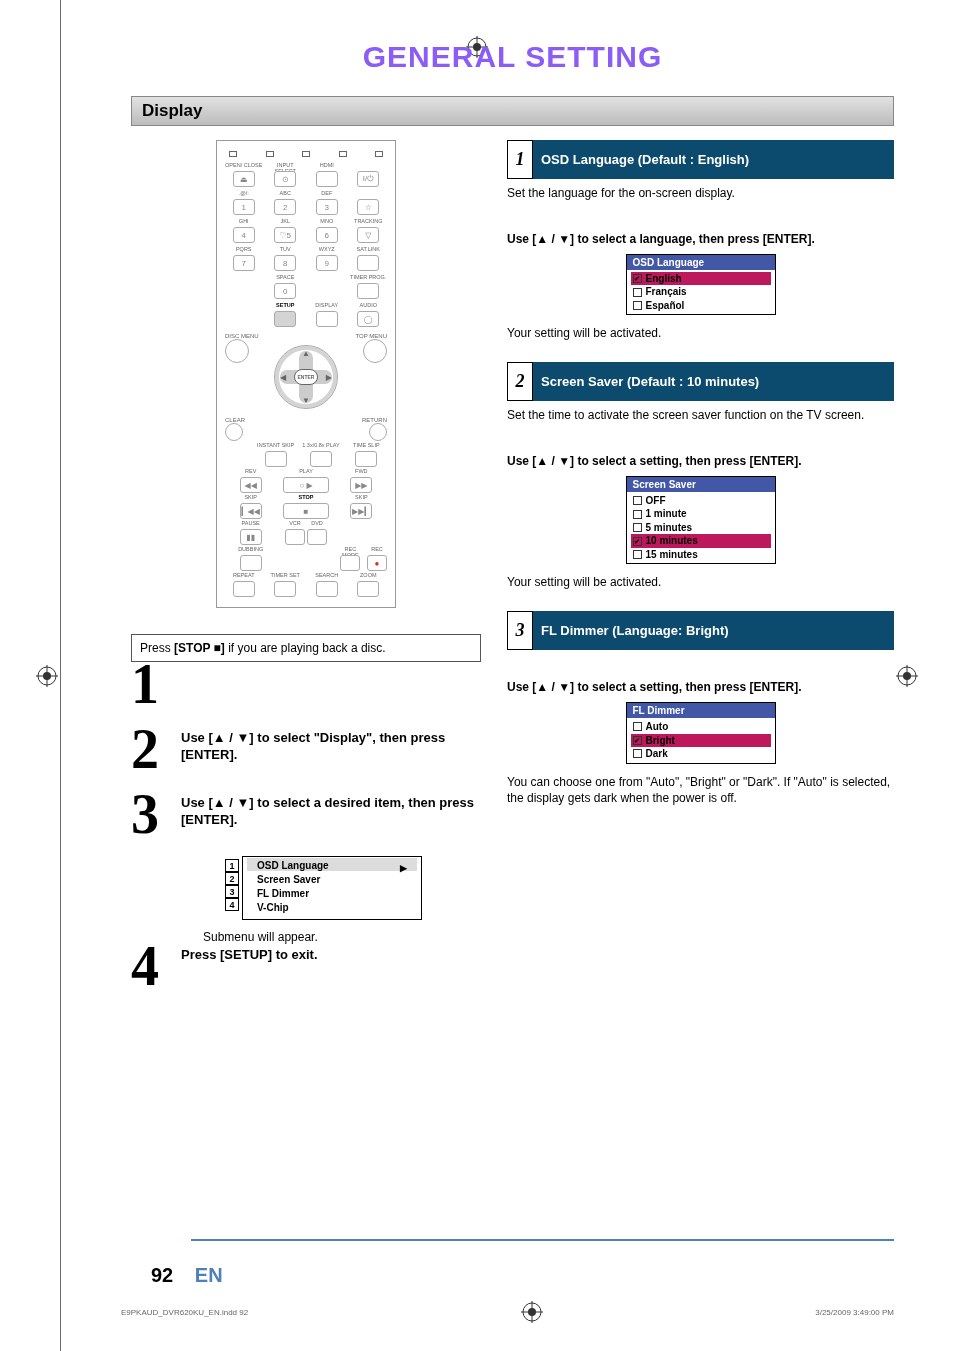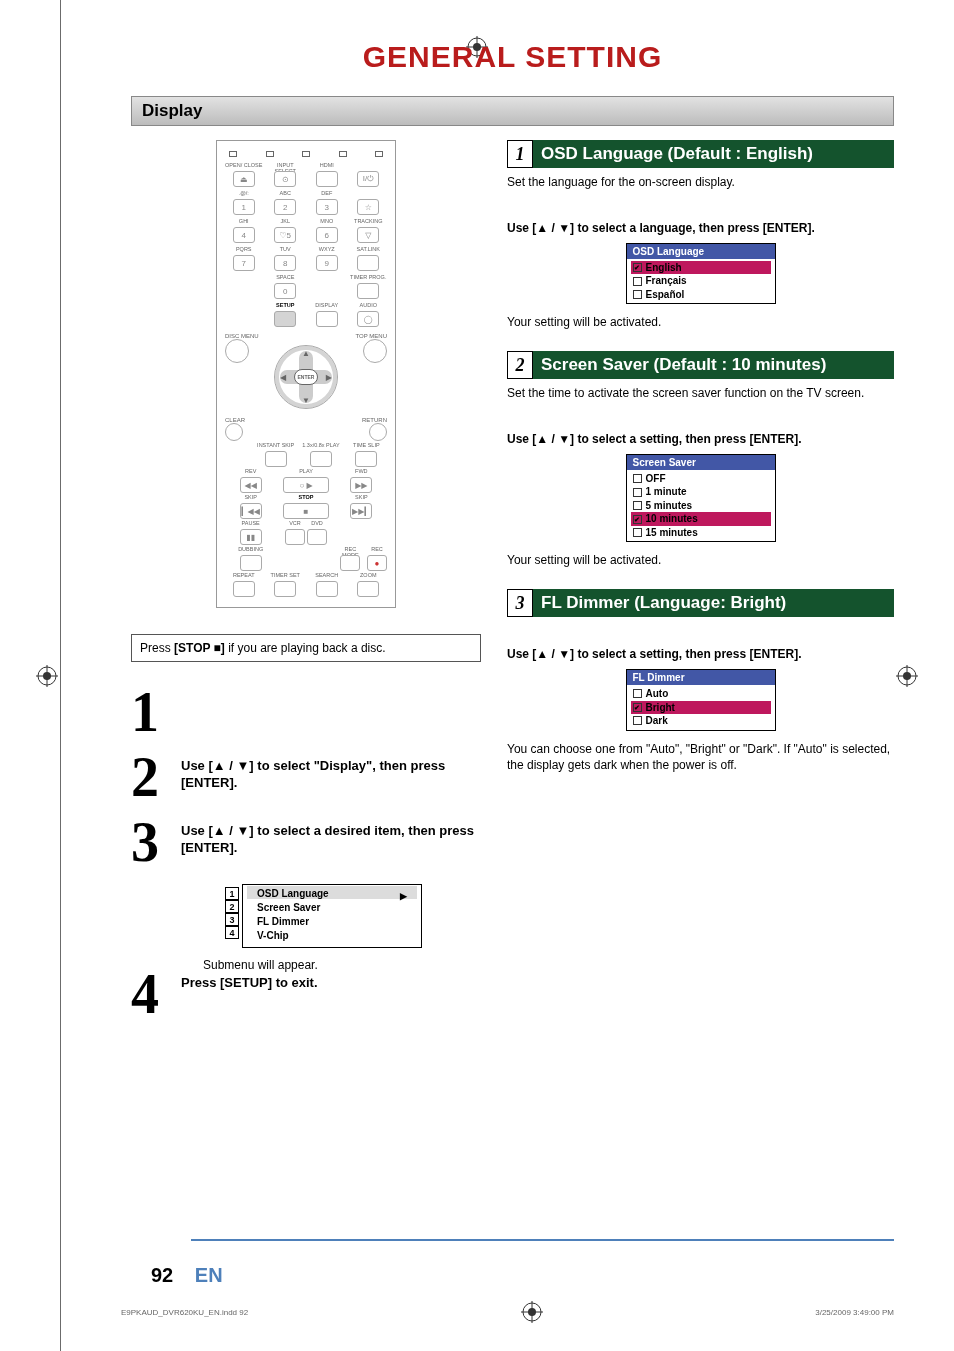--- a/index.html
+++ b/index.html
@@ -3,57 +3,57 @@
 <meta charset="utf-8">
 <style>
   * { margin: 0; padding: 0; box-sizing: border-box; }
   body { font-family: Arial, sans-serif; background: #fff; width: 954px; margin: 0 auto; position: relative; }
   .page { padding: 40px 60px 30px 70px; position: relative; min-height: 1351px; border-left: 1px solid #6b6b6b; margin-left: 60px; }
   .crop-top { position:absolute; top:36px; left:50%; transform:translateX(-50%); }
   .crop-left { position:absolute; top:50%; left:36px; transform:translateY(-50%); }
   .crop-right { position:absolute; top:50%; right:36px; transform:translateY(-50%); }
   .crop-mark { width:22px; height:22px; display:flex; align-items:center; justify-content:center; }
   .crop-mark svg { width:22px; height:22px; }
-  h1.title { color: #b91c1c; font-size: 30px; text-align: center; font-weight: bold; letter-spacing: 1px; margin-bottom: 22px; }
+  h1.title { color: #8b5cf6; font-size: 30px; text-align: center; font-weight: bold; letter-spacing: 1px; margin-bottom: 22px; }
   .section-bar { background: linear-gradient(#e2e2e2,#bcbcbc); border:1px solid #888; padding: 4px 10px; font-size: 17px; font-weight: bold; margin-bottom: 14px; }
   .columns { display: flex; gap: 26px; }
   .col-left { width: 350px; }
   .col-right { flex: 1; }
   .remote-box { width: 180px; border:1px solid #999; padding: 10px 8px 10px 8px; margin: 0 auto 26px auto; font-size: 7px; color:#666; }
   .remote-top-dots { display:flex; justify-content:space-between; padding:0 4px 6px 4px; }
   .remote-top-dots span { width:8px; height:6px; border:0.5px solid #666; background:#fff; }
   .remote-grid { display:grid; grid-template-columns: repeat(4, 1fr); gap: 4px 4px; }
   .rbtn-wrap { display:flex; flex-direction:column; align-items:center; }
   .rbtn-label { font-size:5.5px; line-height:1; height:8px; text-align:center; color:#666; }
   .rbtn { width:22px; height:16px; border:0.8px solid #aaa; border-radius:3px; background:#fff; display:flex; align-items:center; justify-content:center; font-size:8px; color:#888; }
   .rcircle { width:24px; height:24px; border:0.8px solid #aaa; border-radius:50%; background:#fff; }
   .dpad { width:64px; height:64px; position:relative; margin:6px auto; }
   .dpad-ring { width:64px; height:64px; border:0.8px solid #aaa; border-radius:50%; position:relative; box-shadow:0 0 0 4px #d4d4d4 inset; }
   .dpad-center { position:absolute; top:50%; left:50%; transform:translate(-50%,-50%); width:24px; height:16px; border:0.8px solid #666; border-radius:8px; font-size:5px; font-weight:bold; display:flex; align-items:center; justify-content:center; background:#fff; }
   .dpad-arrow { position:absolute; font-size:8px; color:#666; }
   .dpad-bar { position:absolute; top:50%; left:50%; transform:translate(-50%,-50%); width:52px; height:14px; background:#ccc; border-radius:7px; z-index:-0; }
   .dpad-vert { position:absolute; top:50%; left:50%; transform:translate(-50%,-50%); width:14px; height:52px; background:#ccc; border-radius:7px; }
   .rrow3 { display:grid; grid-template-columns:repeat(3,1fr); gap:4px; margin-top:2px; align-items:end; }
   .rrow4 { display:grid; grid-template-columns:repeat(4,1fr); gap:4px; margin-top:2px; align-items:end; }
-  .note-box { border:1px solid #555; padding: 6px 8px; font-size: 12px; margin-bottom: 28px; }
+  .note-box { border:1px solid #555; padding: 6px 8px; font-size: 12px; }
   .step { display:flex; gap:12px; margin-bottom: 20px; }
   .step-num { font-size: 56px; font-weight: bold; color:#000; line-height:0.8; font-family: Georgia, serif; min-width: 38px; }
   .step-text { font-size: 13px; line-height:1.35; padding-top:2px; flex:1; }
   .step-text b { font-weight:bold; }
   .osd-outer { width:180px; border:1px solid #000; padding:2px 8px 4px 8px; margin:8px auto 10px auto; position:relative; font-size:10px; line-height:1.4; }
   .osd-outer.highlight-first::before { content:""; position:absolute; top:1px; left:4px; right:4px; height:13px; background:#dcdcdc; z-index:0; }
   .osd-line { position:relative; z-index:1; font-weight:bold; padding-left:6px; }
   .osd-tri { position:absolute; right:6px; top:3px; font-size:9px; }
   .badges { position:absolute; left:-18px; top:2px; display:flex; flex-direction:column; gap:0; }
   .badge { width:14px; height:13px; border:1.5px solid #000; background:#fff; font-size:9px; font-weight:bold; display:flex; align-items:center; justify-content:center; }
   .sub-note { font-size:12px; margin-left:72px; }
   .sec { margin-bottom: 20px; }
   .sec-head { display:flex; align-items:stretch; margin-bottom:6px; }
   .sec-num-box { width:26px; border:1.5px solid #000; display:flex; align-items:center; justify-content:center; font-size:18px; font-weight:bold; font-style:italic; font-family:Georgia,serif; background:#fff; }
-  .sec-title { flex:1; background:#14532d; color:#fff; padding:4px 8px; font-size:17px; font-weight:bold; }
+  .sec-title { flex:1; background:#0c4a6e; color:#fff; padding:12px 8px; font-size:13px; font-weight:bold; }
   .sec-text { font-size:12px; line-height:1.4; margin-bottom:6px; }
   .instr { font-size:12px; font-weight:bold; margin-bottom:8px;margin-top:30px; }
   .osd-menu { width:150px; border:1px solid #000; margin: 6px auto 10px auto; font-size:10px; }
   .osd-menu-head { background:#4257a6; color:#fff; font-weight:bold; padding:2px 6px; }
   .osd-menu-body { padding:2px 4px; }
   .osd-menu-row { display:flex; align-items:center; gap:4px; font-weight:bold; padding:0 2px; line-height:1.35; position:relative; }
   .osd-menu-row.sel { background:#be185d; }
   .chk { width:9px; height:9px; border:1px solid #333; display:inline-flex; align-items:center; justify-content:center; font-size:7px; line-height:1; }
   .chk.on::after { content:"✔"; }
   .foot-line { position:absolute; bottom:110px; left:130px; right:60px; height:2px; background:#4e80ba; }

